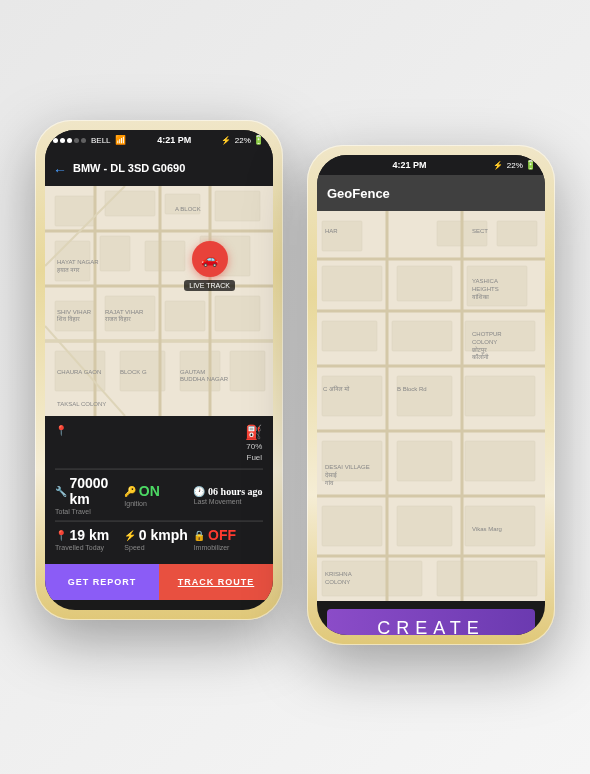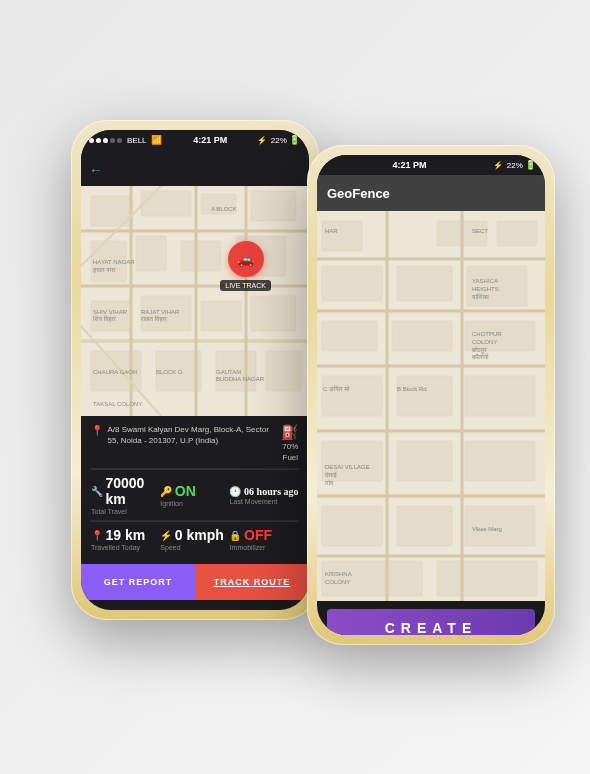--- a/index.html
+++ b/index.html
@@ -23,21 +23,20 @@
       align-items: center;
       justify-content: center;
     }
 
     
     .phone {
       position: absolute;
       border-radius: 36px;
       background: linear-gradient(180deg, #f0e6c8 0%, #e8d89a 30%, #f5edd5 70%, #e0c878 100%);
       box-shadow: 0 20px 60px rgba(0,0,0,0.35), inset 0 0 0 1px rgba(255,255,255,0.5);
-      margin-left: 36px;
     }
 
     .phone-inner {
       position: absolute;
       border-radius: 30px;
       background: #1a1a1a;
       overflow: hidden;
     }
 
     
@@ -320,22 +319,22 @@
       border-radius: 4px;
       height: 38px;
       display: flex;
       align-items: center;
       justify-content: center;
       cursor: pointer;
     }
 
     .create-btn-text {
       color: #fff;
-      font-size: 14px;
-      font-weight: 700;
+      font-size: 18px;
+      font-weight: 400;
       letter-spacing: 6px;
     }
 
     
     .road-main { stroke: #d4c8a8; stroke-width: 3; fill: none; }
     .road-secondary { stroke: #ddd4b8; stroke-width: 2; fill: none; }
     .map-bg { fill: #ede5d5; }
     .map-block { fill: #e4dcc8; stroke: #d8d0bc; stroke-width: 0.5; }
     .map-text { font-size: 6px; fill: #888; font-family: sans-serif; }
 
@@ -373,20 +372,21 @@
           <span style="font-size:9px;font-weight:600;">4:21 PM</span>
           <div class="status-right">
             <span>⚡</span>
             <span>22%</span>
             <span style="font-size:9px;">🔋</span>
           </div>
         </div>
 
         <div class="nav-bar">
           <span class="nav-back">←</span>
+          <span class="nav-title">BMW - DL 3SD G0690</span>
         </div>
 
         <div class="map-area map-area-phone1">
           <svg class="map-svg" viewBox="0 0 228 230" xmlns="http://www.w3.org/2000/svg">
             <rect class="map-bg" width="228" height="230"></rect>
 
             <rect class="map-block" x="10" y="10" width="40" height="30" rx="1"></rect>
             <rect class="map-block" x="60" y="5" width="50" height="25" rx="1"></rect>
             <rect class="map-block" x="120" y="8" width="35" height="20" rx="1"></rect>
             <rect class="map-block" x="170" y="5" width="45" height="30" rx="1"></rect>
@@ -435,21 +435,20 @@
             </div>
             <div class="live-label">LIVE TRACK</div>
           </div>
         </div>
 
         <div class="info-panel">
           <div class="address-row">
             <div style="display:flex;align-items:flex-start;gap:4px;flex:1;">
               <span style="color:#aaa;font-size:10px;margin-top:1px;">📍</span>
               <div>
-                <div class="address-text">A/8 Swami Kalyan Dev Marg, Block-A, Sector 55, Noida - 201307, U.P (India)</div>
               </div>
             </div>
             <div class="fuel-info">
               <span class="fuel-icon">⛽</span>
               <span class="fuel-text">70%</span>
               <span class="fuel-text">Fuel</span>
             </div>
           </div>
 
           <hr class="divider-line">

